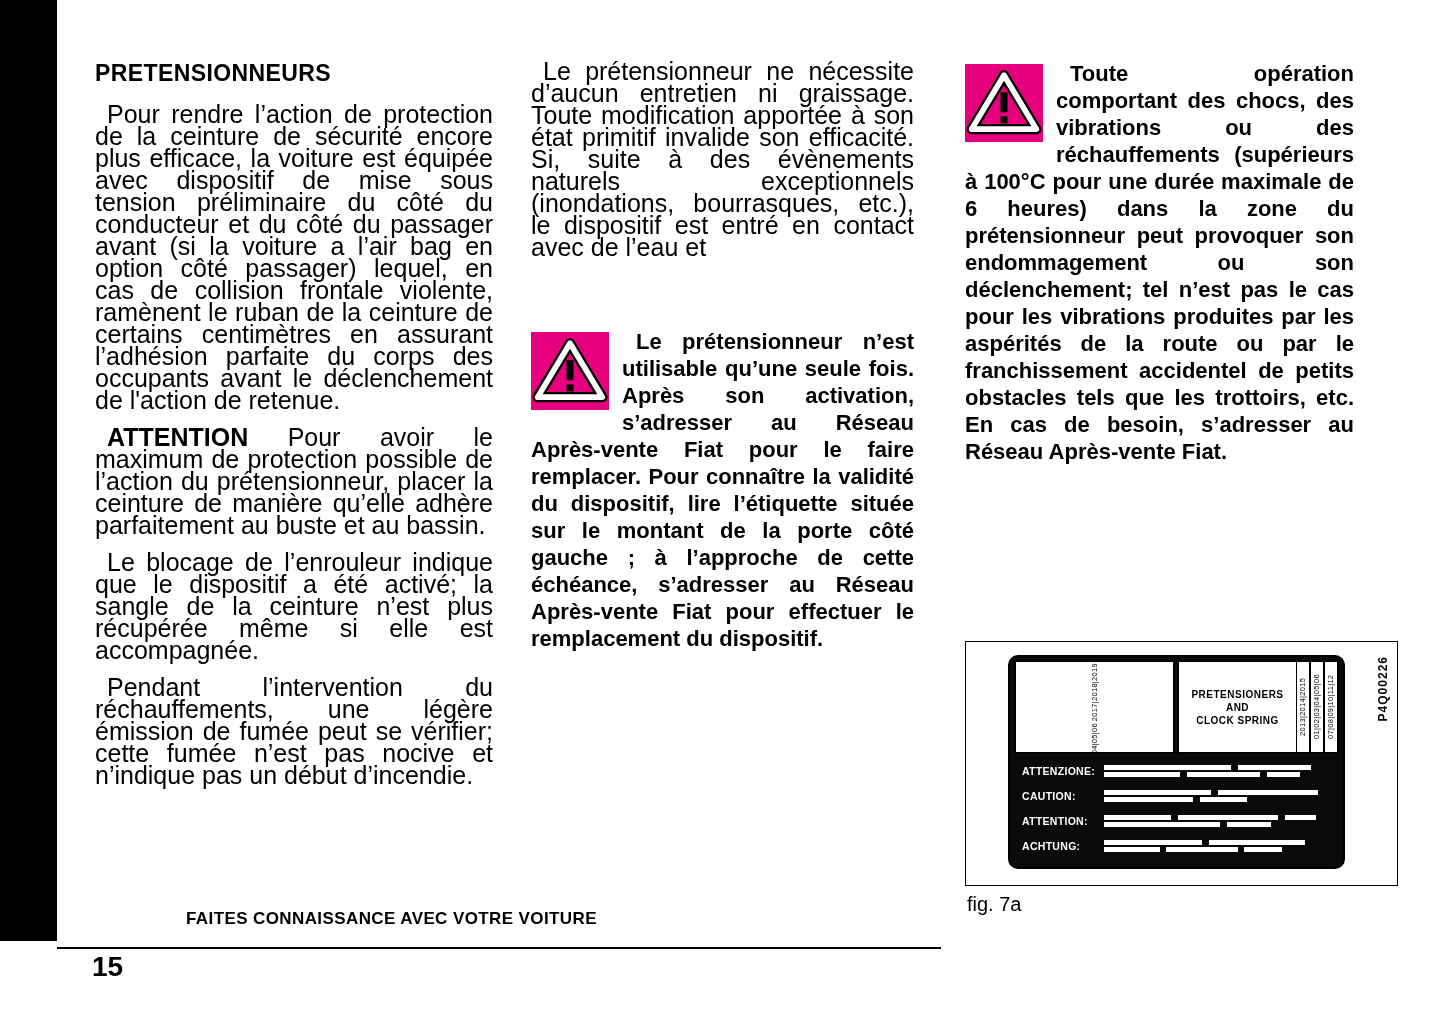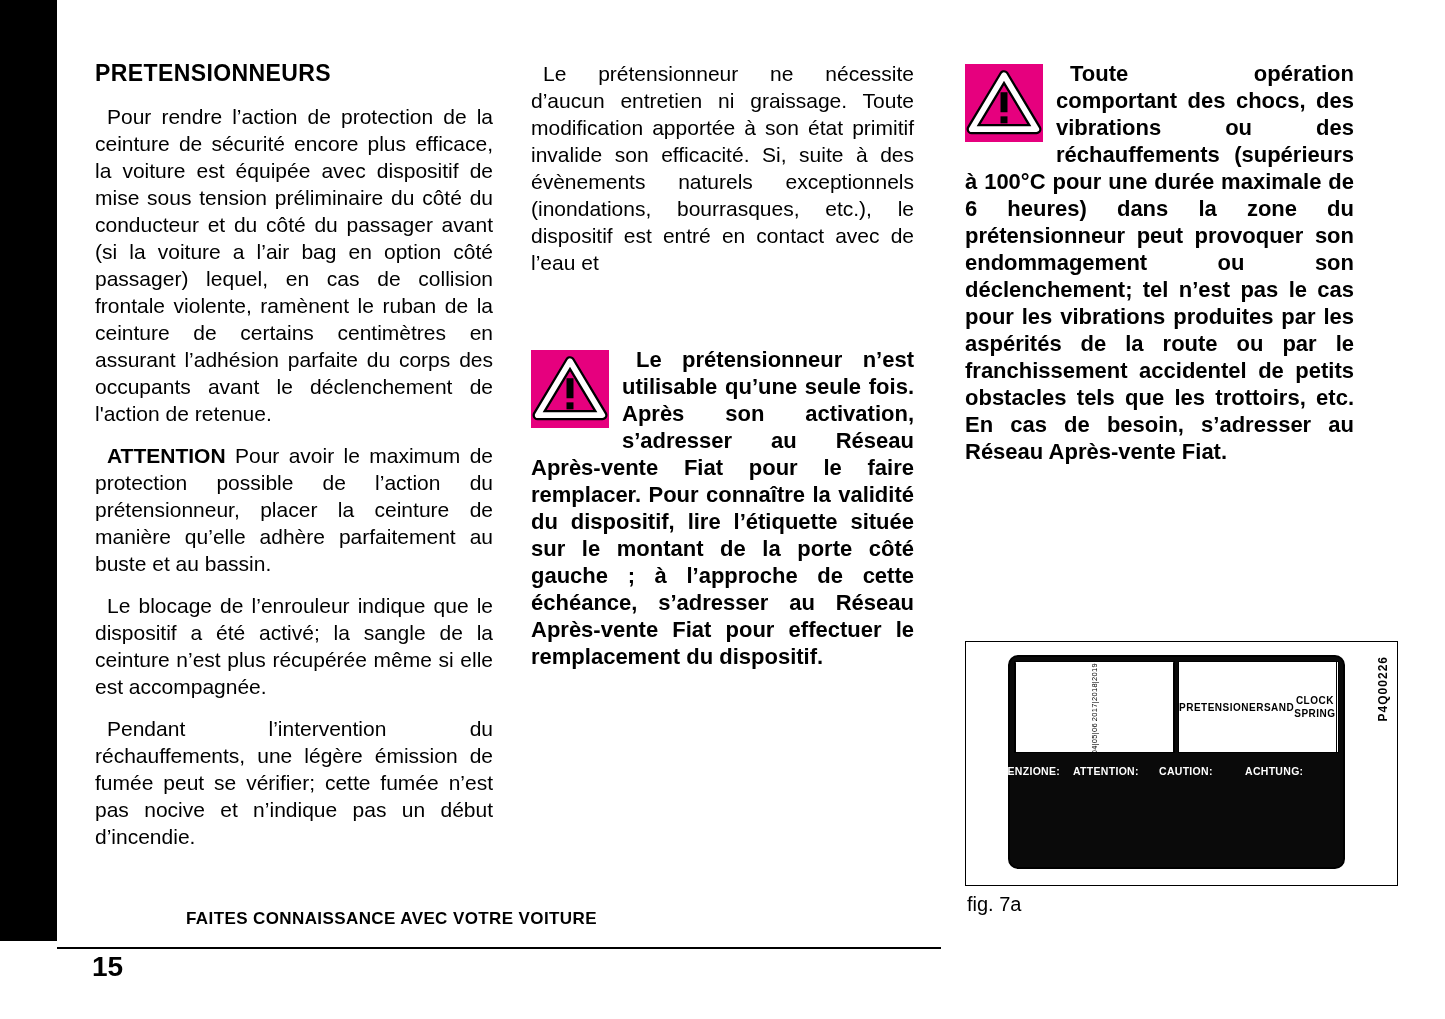--- a/index.html
+++ b/index.html
@@ -16,21 +16,21 @@
   
   .leftbar { position:absolute; left:0; top:0; width:57px; height:941px; background:#000; }
 
   
   .col { position:absolute; top:60px; text-align:justify; hyphens:auto; -webkit-hyphens:auto; }
   .col1 { left:95px;  width:398px; }
   .col2 { left:531px; width:383px; }
   .col3 { left:965px; width:389px; }
 
   .title { font-size:23px; font-weight:bold; letter-spacing:0.4px; margin-bottom:16px; text-align:left; }
-  .para  { font-size:21px; line-height:27px; text-indent:12px; margin-bottom:15px; }
+  .para  { font-size:25px; line-height:22px; text-indent:12px; margin-bottom:15px; }
   .b { font-weight:bold; }
 
   .warning-block { font-size:22px; line-height:27px; font-weight:bold; text-indent:14px; }
   .warning-block.gap-top { margin-top:70px; }
   .warn-icon { float:left; width:78px; height:78px; margin:4px 13px 4px 0; text-indent:0; }
   .warn-icon svg { display:block; width:78px; height:78px; }
   .icon-bg { fill:var(--magenta,#e6007e); }
 
   
   .figure-box {
@@ -45,29 +45,29 @@
   .device-label {
     position:absolute; left:42px; top:13px; width:337px; height:214px;
     background:#0a0a0a; border:2px solid #000; border-radius:10px;
     padding:4px; display:flex; flex-direction:column;
   }
   .label-top { display:flex; gap:3px; height:92px; }
   .panel { background:#fff; border:1px solid #000; display:flex; overflow:hidden; }
   .panel-left  { width:162px;flex-direction:column; }
   .panel-right { width:162px; }
   .panel-main { flex:1; display:flex; align-items:center; justify-content:center; font-size:11px; font-weight:bold; letter-spacing:0.5px; }
-  .pret { flex-direction:row; line-height:13px; font-size:10px; text-align:center; }
+  .pret { flex-direction:column; line-height:13px; font-size:10px; text-align:center; }
   .vstrip {
     writing-mode:vertical-rl; transform:rotate(180deg);
     font-size:7.5px; line-height:12px; letter-spacing:0.3px;
     border-left:1px solid #000; border-right:1px solid #000;
     display:flex; align-items:center; justify-content:center;
     padding:1px 0; white-space:nowrap;
   }
-  .label-bottom { flex:1; padding:5px 8px 4px 8px; display:flex; flex-direction:row; justify-content:flex-end; }
+  .label-bottom { flex:1; padding:5px 8px 4px 8px; display:flex; flex-direction:column; justify-content:center; }
   .warn-row { display:flex; align-items:center; height:25px; }
   .warn-row-label { color:#fff; font-size:10.5px; font-weight:bold; width:82px; letter-spacing:0.3px; }
   .redact { flex:1; padding-right:4px; }
   .rl { height:5px; margin:2.5px 0; background:#fff; }
   .warn-row:nth-child(1) .rl.a { background:linear-gradient(90deg,#fff 0 57%,transparent 57% 60%,#fff 60% 93%,transparent 93% 100%); }
   .warn-row:nth-child(1) .rl.b { background:linear-gradient(90deg,#fff 0 34%,transparent 34% 37%,#fff 37% 70%,transparent 70% 73%,#fff 73% 88%,transparent 88% 100%); }
   .warn-row:nth-child(2) .rl.a { background:linear-gradient(90deg,#fff 0 48%,transparent 48% 51%,#fff 51% 96%,transparent 96% 100%); }
   .warn-row:nth-child(2) .rl.b { background:linear-gradient(90deg,#fff 0 40%,transparent 40% 43%,#fff 43% 64%,transparent 64% 100%); }
   .warn-row:nth-child(3) .rl.a { background:linear-gradient(90deg,#fff 0 30%,transparent 30% 33%,#fff 33% 78%,transparent 78% 81%,#fff 81% 95%,transparent 95% 100%); }
   .warn-row:nth-child(3) .rl.b { background:linear-gradient(90deg,#fff 0 52%,transparent 52% 55%,#fff 55% 75%,transparent 75% 100%); }
@@ -150,28 +150,28 @@
       </div>
       <div class="label-bottom">
         <div class="warn-row">
           <span class="warn-row-label">ATTENZIONE:</span>
           <div class="redact">
               <div class="rl a"></div>
               <div class="rl b"></div>
             </div>
         </div>
         <div class="warn-row">
-          <span class="warn-row-label">ATTENTION:</span>
+          <span class="warn-row-label">CAUTION:</span>
           <div class="redact">
               <div class="rl a"></div>
               <div class="rl b"></div>
             </div>
         </div>
         <div class="warn-row">
-          <span class="warn-row-label">CAUTION:</span>
+          <span class="warn-row-label">ATTENTION:</span>
           <div class="redact">
               <div class="rl a"></div>
               <div class="rl b"></div>
             </div>
         </div>
         <div class="warn-row">
           <span class="warn-row-label">ACHTUNG:</span>
           <div class="redact">
               <div class="rl a"></div>
               <div class="rl b"></div>

